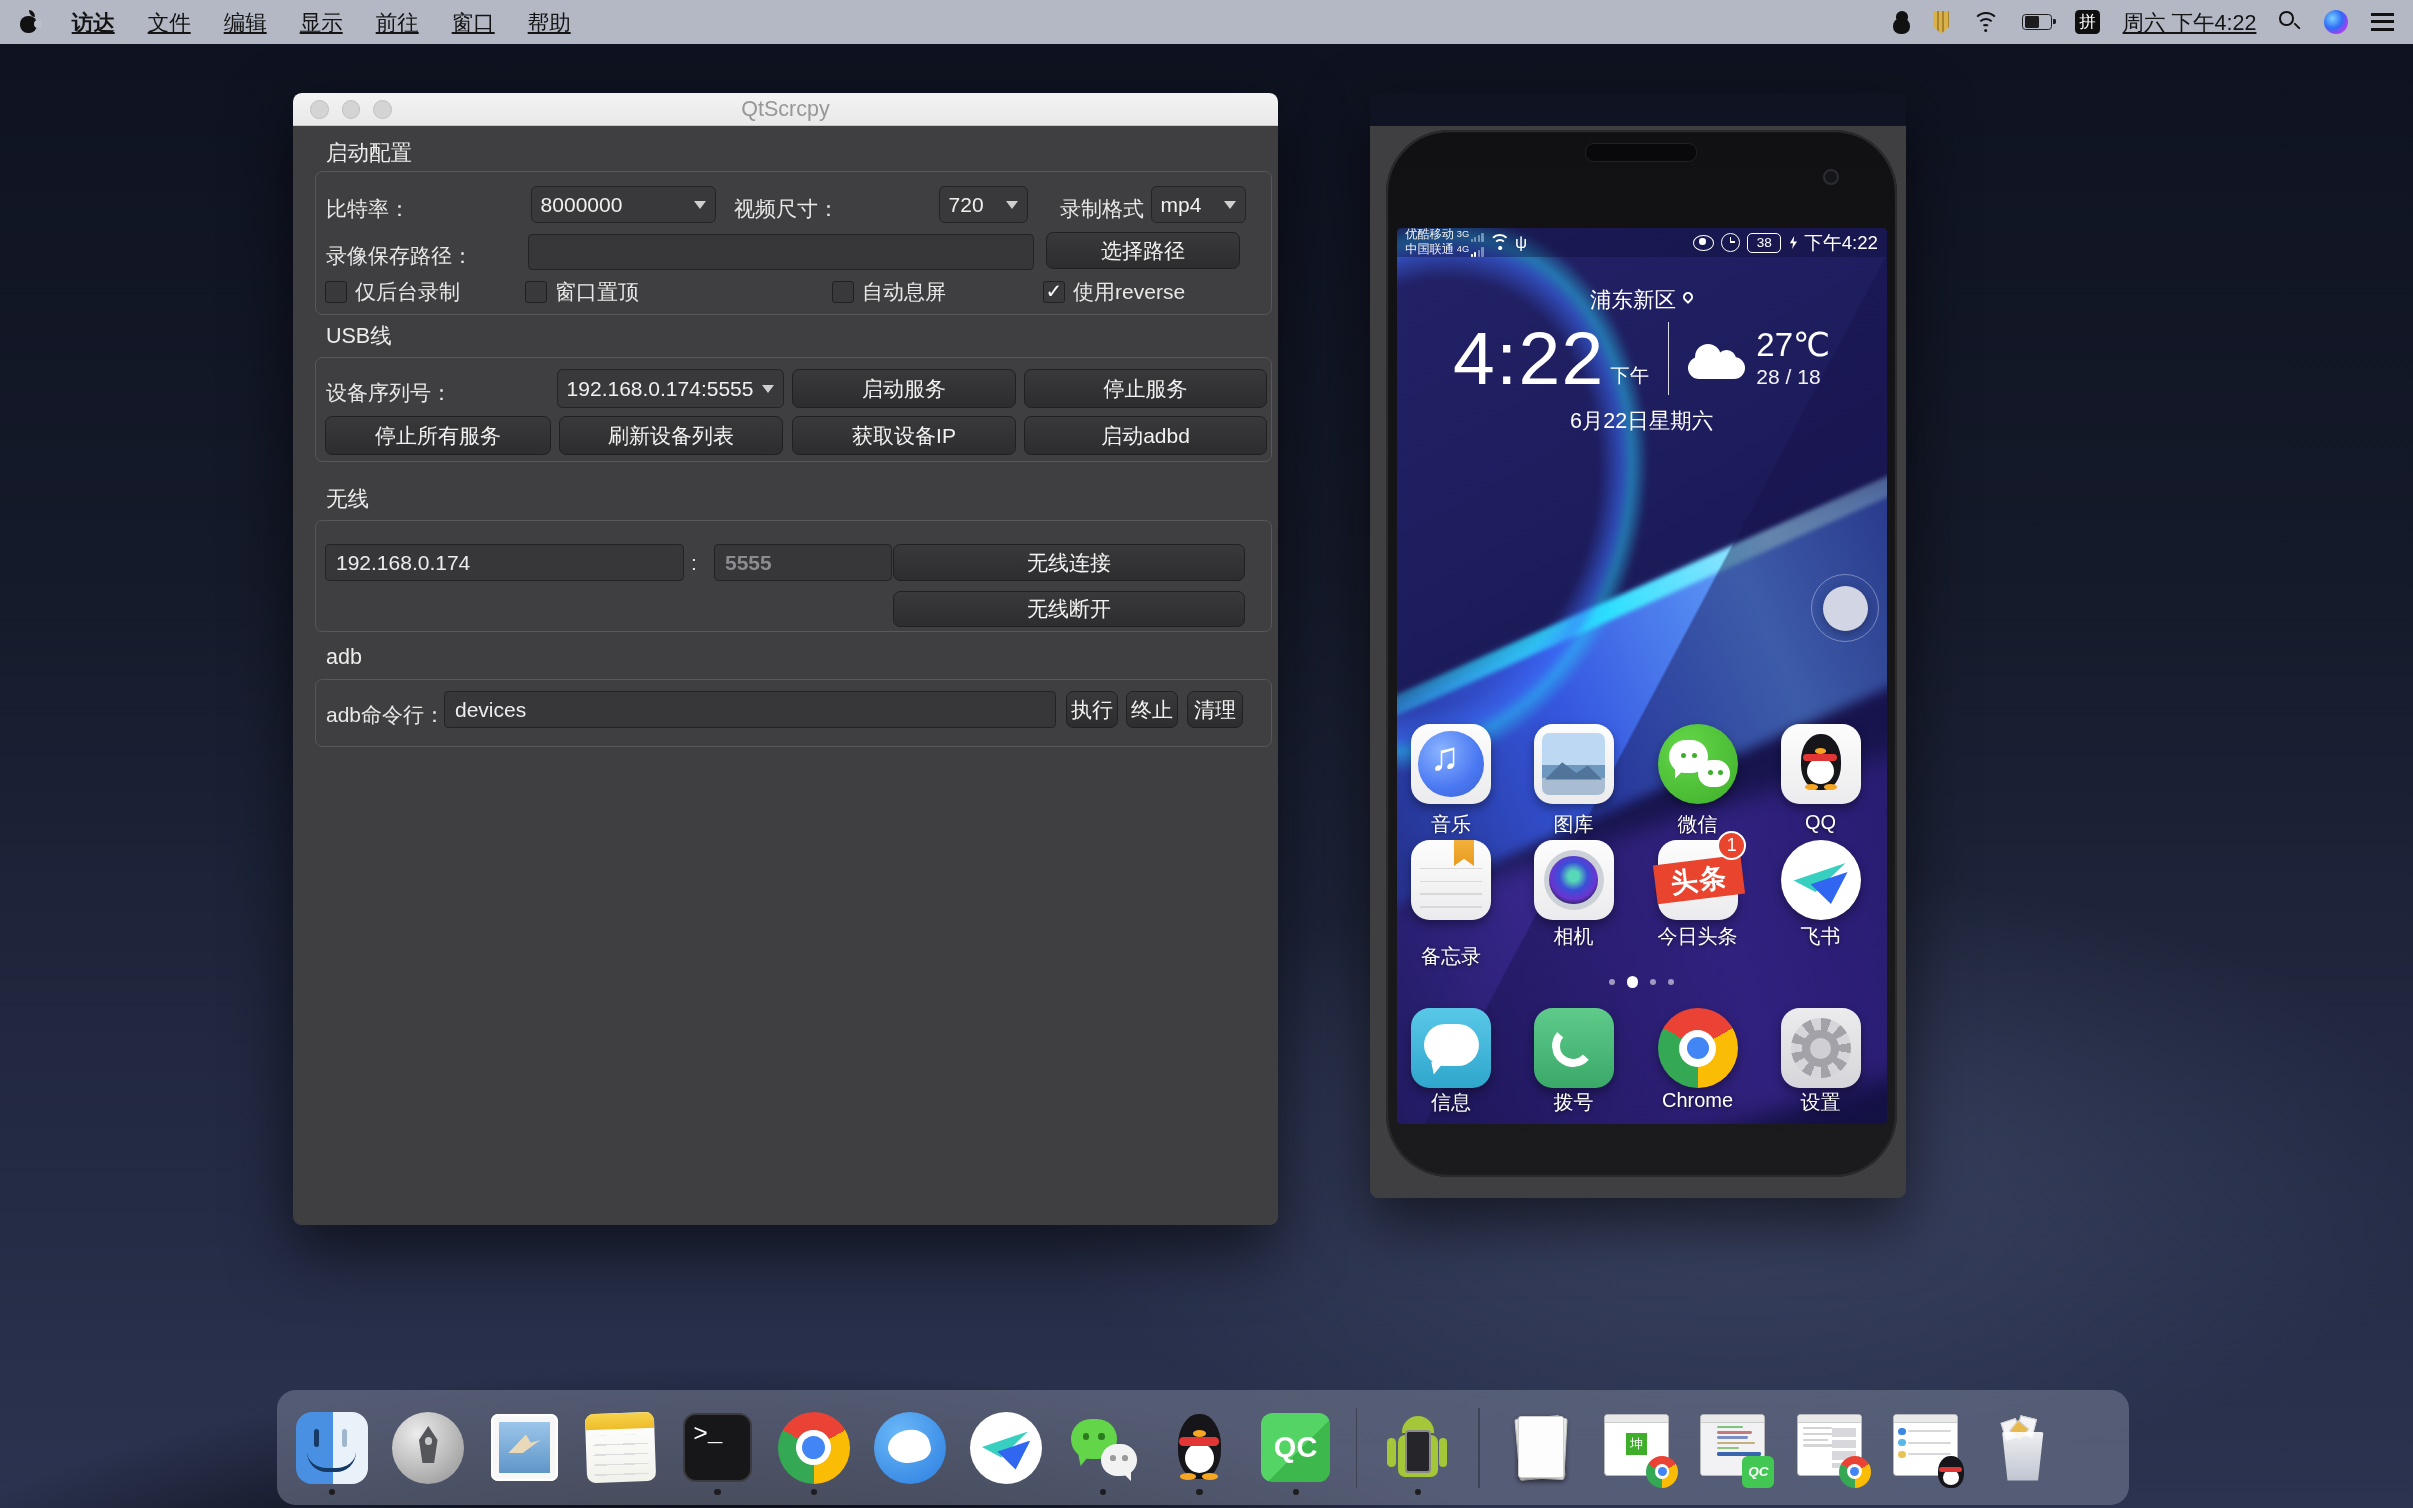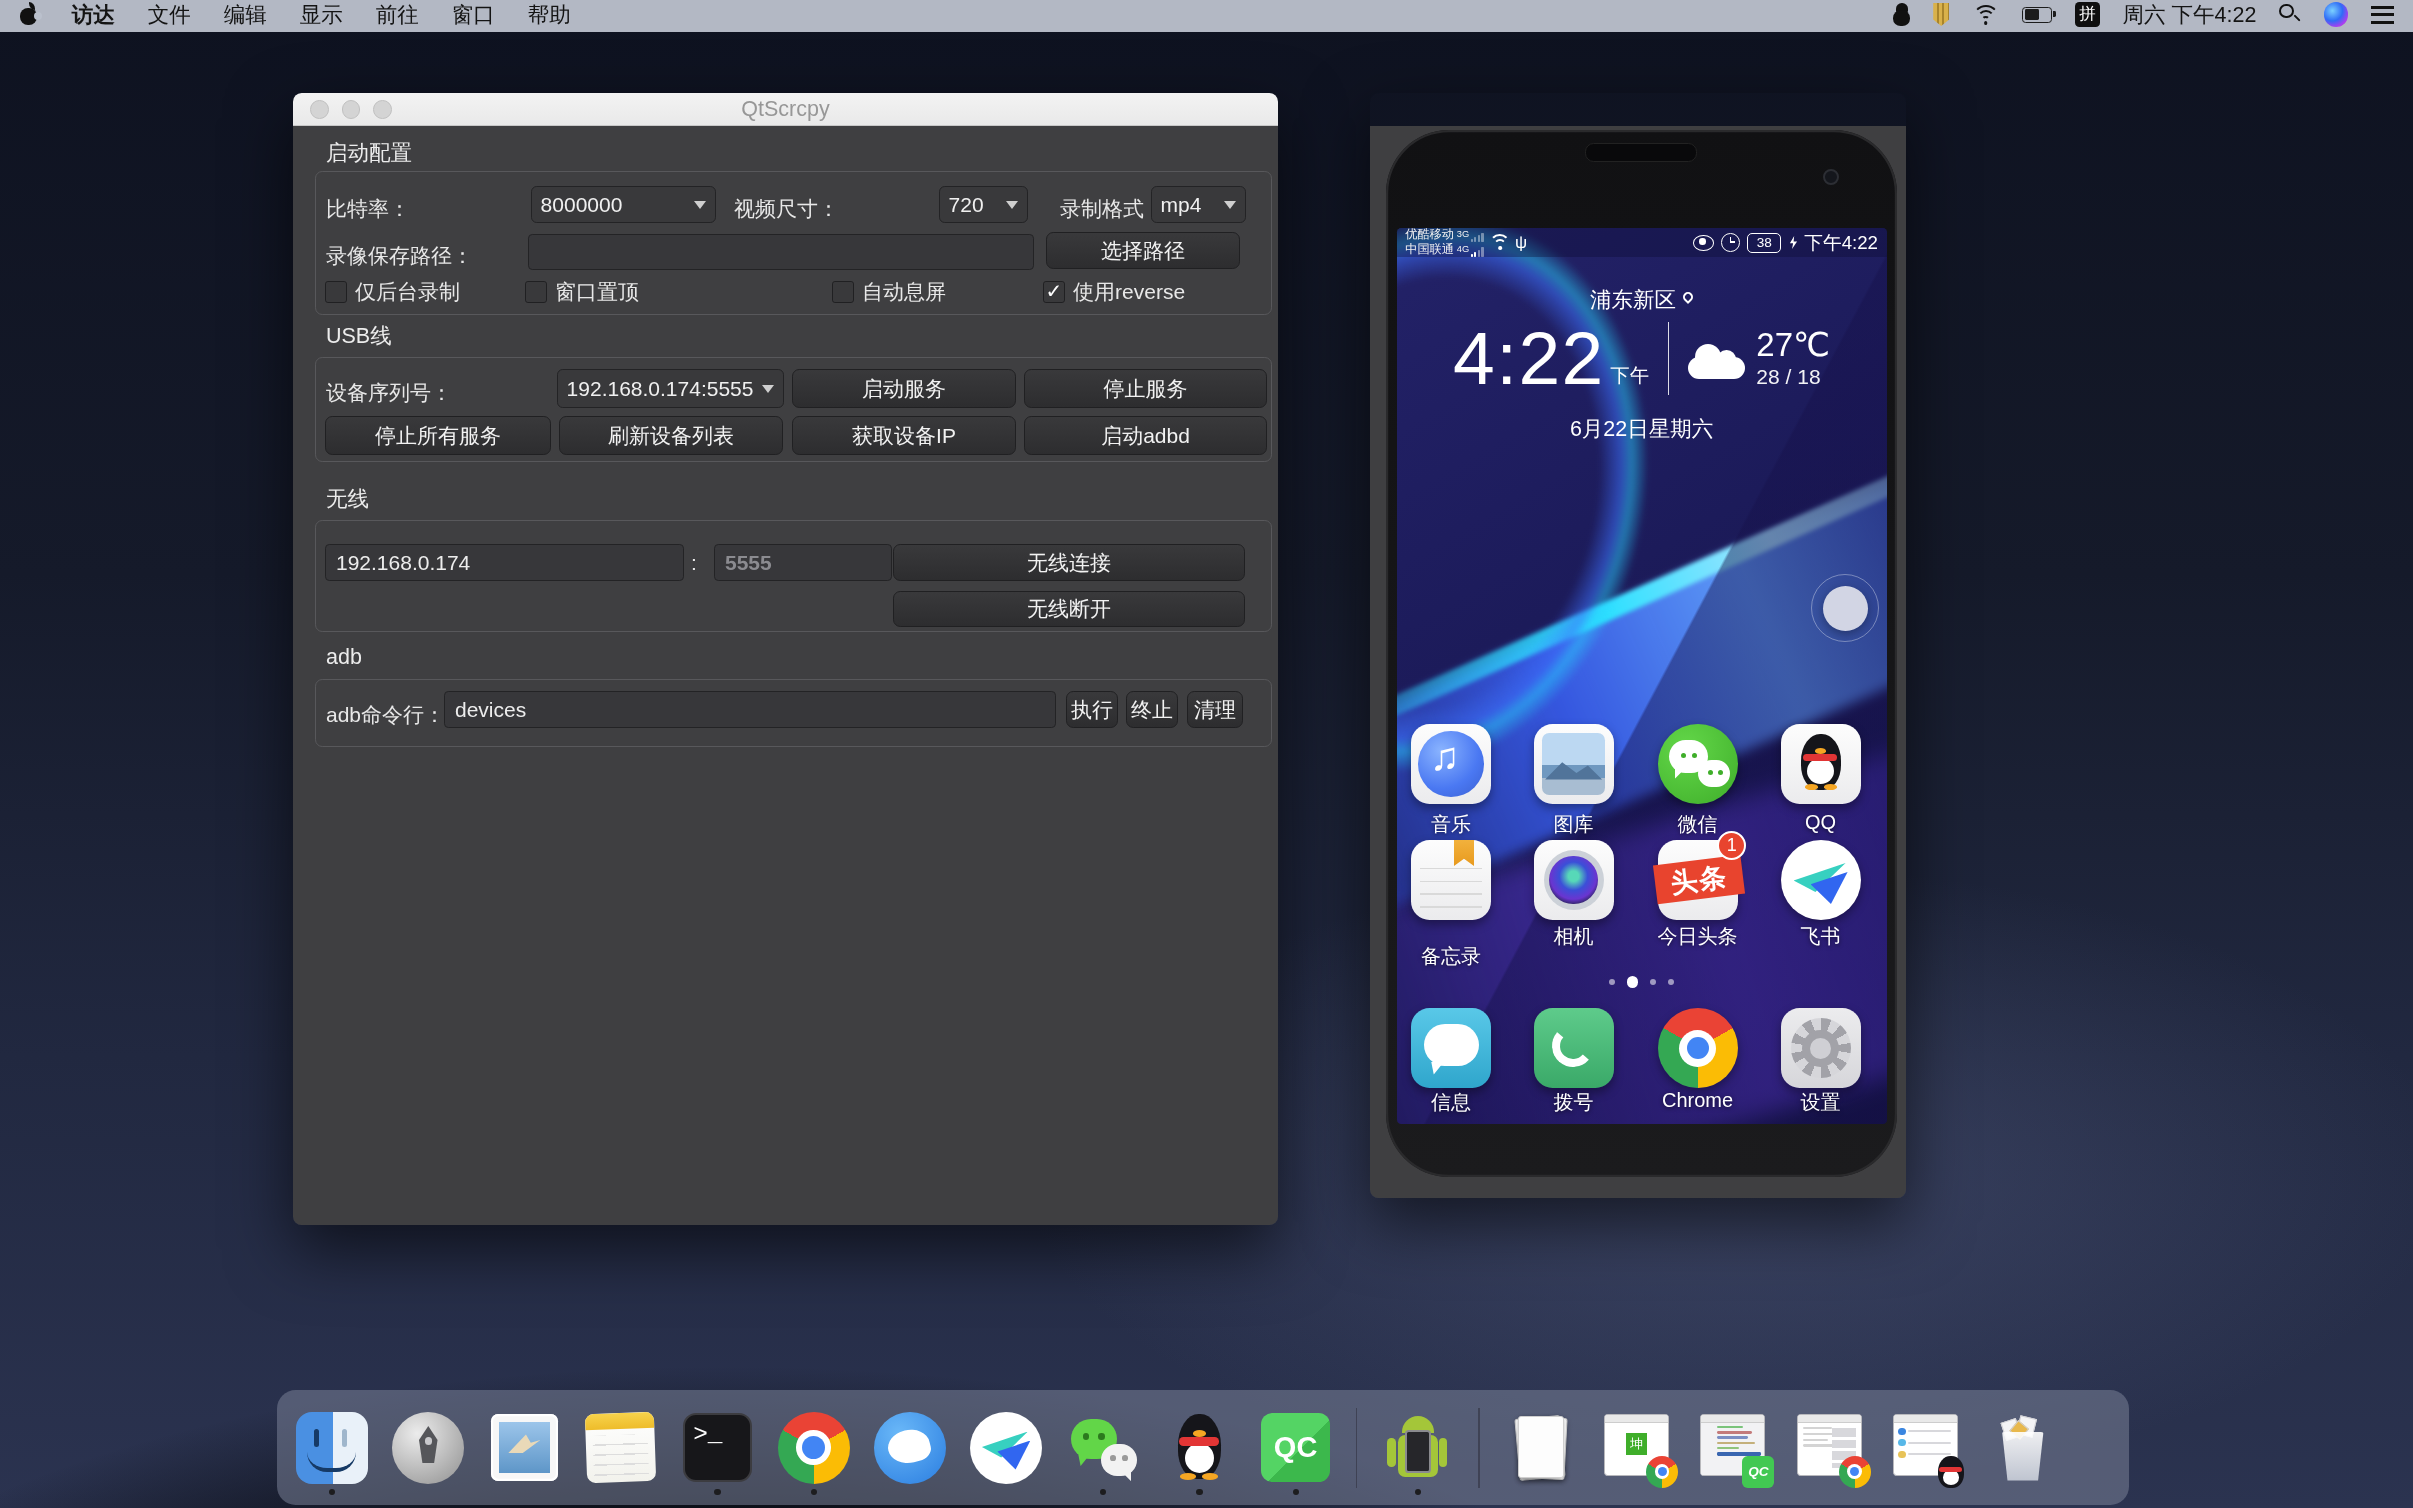--- a/index.html
+++ b/index.html
@@ -3,22 +3,22 @@
 <meta charset="utf-8">
 <style>
   html,body{margin:0;padding:0;background:#000;}
   *{box-sizing:border-box;font-family:"Liberation Sans","DejaVu Sans",sans-serif;}
   .screen{position:relative;width:2413px;height:1508px;overflow:hidden;
     background:
       radial-gradient(1149px 503px at 72% 78%, rgba(95,105,145,.38), transparent 62%),
       radial-gradient(1580px 646px at 30% 118%, #0d1019 0 42%, transparent 64%),
       linear-gradient(180deg,#0e1220 0%,#151a2a 38%,#212840 70%,#2b3350 100%);}
   
-  .menubar{position:absolute;left:0;top:0;right:0;height:32px;background:rgba(186,191,203,.96);
-    display:flex;align-items:flex-start;padding:0 18.7px;color:#141414;font-size:21.5px;z-index:50;}
+  .menubar{position:absolute;left:0;top:0;right:0;height:44px;background:rgba(186,191,203,.96);
+    display:flex;align-items:center;padding:0 18.7px;color:#141414;font-size:21.5px;z-index:50;text-decoration:underline;}
   .mb-left{display:flex;align-items:center;gap:33px;}
   .mb-item{white-space:nowrap;}
   .mb-right{margin-left:auto;display:flex;align-items:center;gap:23px;}
   .apple{position:relative;width:20px;height:23px;}
   .apple .b{position:absolute;left:1.4px;top:5px;width:17px;height:17px;background:#111;border-radius:8px;}
   .apple .l{position:absolute;left:10px;top:-0.7px;width:6.5px;height:7.2px;background:#111;border-radius:0 100% 0 100%;}
   .apple .bite{position:absolute;right:-3.6px;top:9.3px;width:8px;height:8px;border-radius:50%;background:#bac0cc;}
   .mbqq{position:relative;width:17px;height:23px;}
   .mbqq .h{position:absolute;left:2.9px;top:0;width:11.5px;height:11.5px;background:#111;border-radius:50% 50% 40% 40%;}
   .mbqq .bd{position:absolute;left:0;top:7.2px;width:17px;height:16px;background:#111;border-radius:50% 50% 45% 45%;}
@@ -106,21 +106,21 @@
   .mainrow{display:flex;align-items:center;margin-top:7.2px;gap:18.7px;}
   .bigtime{font-size:75px;font-weight:200;letter-spacing:1.4px;line-height:75px;}
   .ampm{font-size:19.4px;align-self:flex-end;margin:0 0 7.2px 5.7px;}
   .vdiv{width:1.4px;height:73px;background:rgba(255,255,255,.85);}
   .wx{display:flex;align-items:center;gap:11.5px;}
   .cloud{position:relative;width:57px;height:21.5px;background:#fff;border-radius:11.5px;margin-top:18.7px;}
   .cloud::before{content:"";position:absolute;left:7.2px;top:-13px;width:26px;height:26px;background:#fff;border-radius:50%;}
   .cloud::after{content:"";position:absolute;left:29px;top:-7.2px;width:18.7px;height:18.7px;background:#fff;border-radius:50%;}
   .temp{font-size:33px;line-height:34px;}
   .hilo{font-size:21px;opacity:.95;}
-  .pdate{font-size:21.5px;margin-top:18px;}
+  .pdate{font-size:21.5px;margin-top:10px;}
   .aicon{position:absolute;width:80px;height:80px;border-radius:18.7px;box-shadow:0 4.3px 10px rgba(0,0,0,.35);}
   .wbg{background:linear-gradient(#fdfdfd,#ebebed);}
   .alabel{position:absolute;width:122px;text-align:center;color:#fff;font-size:20px;text-shadow:0 1.4px 4.3px rgba(0,0,0,.65);white-space:nowrap;}
   .disc{position:absolute;inset:7.2px;border-radius:50%;background:radial-gradient(circle at 35% 30%,#8ab4ff,#4a78f2 60%,#3a5fd0);}
   .note8{position:absolute;left:18.7px;top:10px;color:#fff;font-size:40px;}
   .ph{position:absolute;inset:8.6px;border-radius:7.2px;background:linear-gradient(#bcd8f2 0 52%,#6f98c0 52% 72%,#a8bdd2 72%);}
   .mnt{position:absolute;left:11.5px;top:34px;width:57px;height:21.5px;background:#51749a;clip-path:polygon(0 100%,30% 20%,55% 70%,75% 35%,100% 100%);}
   .grnC{border-radius:50%;background:radial-gradient(circle at 35% 30%,#63d749,#3fae2a);}
   .wxb1{position:absolute;left:11.5px;top:16px;width:39px;height:33px;background:#fff;border-radius:17px;}
   .wxb1::after{content:"";position:absolute;left:5.7px;bottom:-5.7px;width:10px;height:10px;background:#fff;clip-path:polygon(0 0,100% 0,0 100%);}

